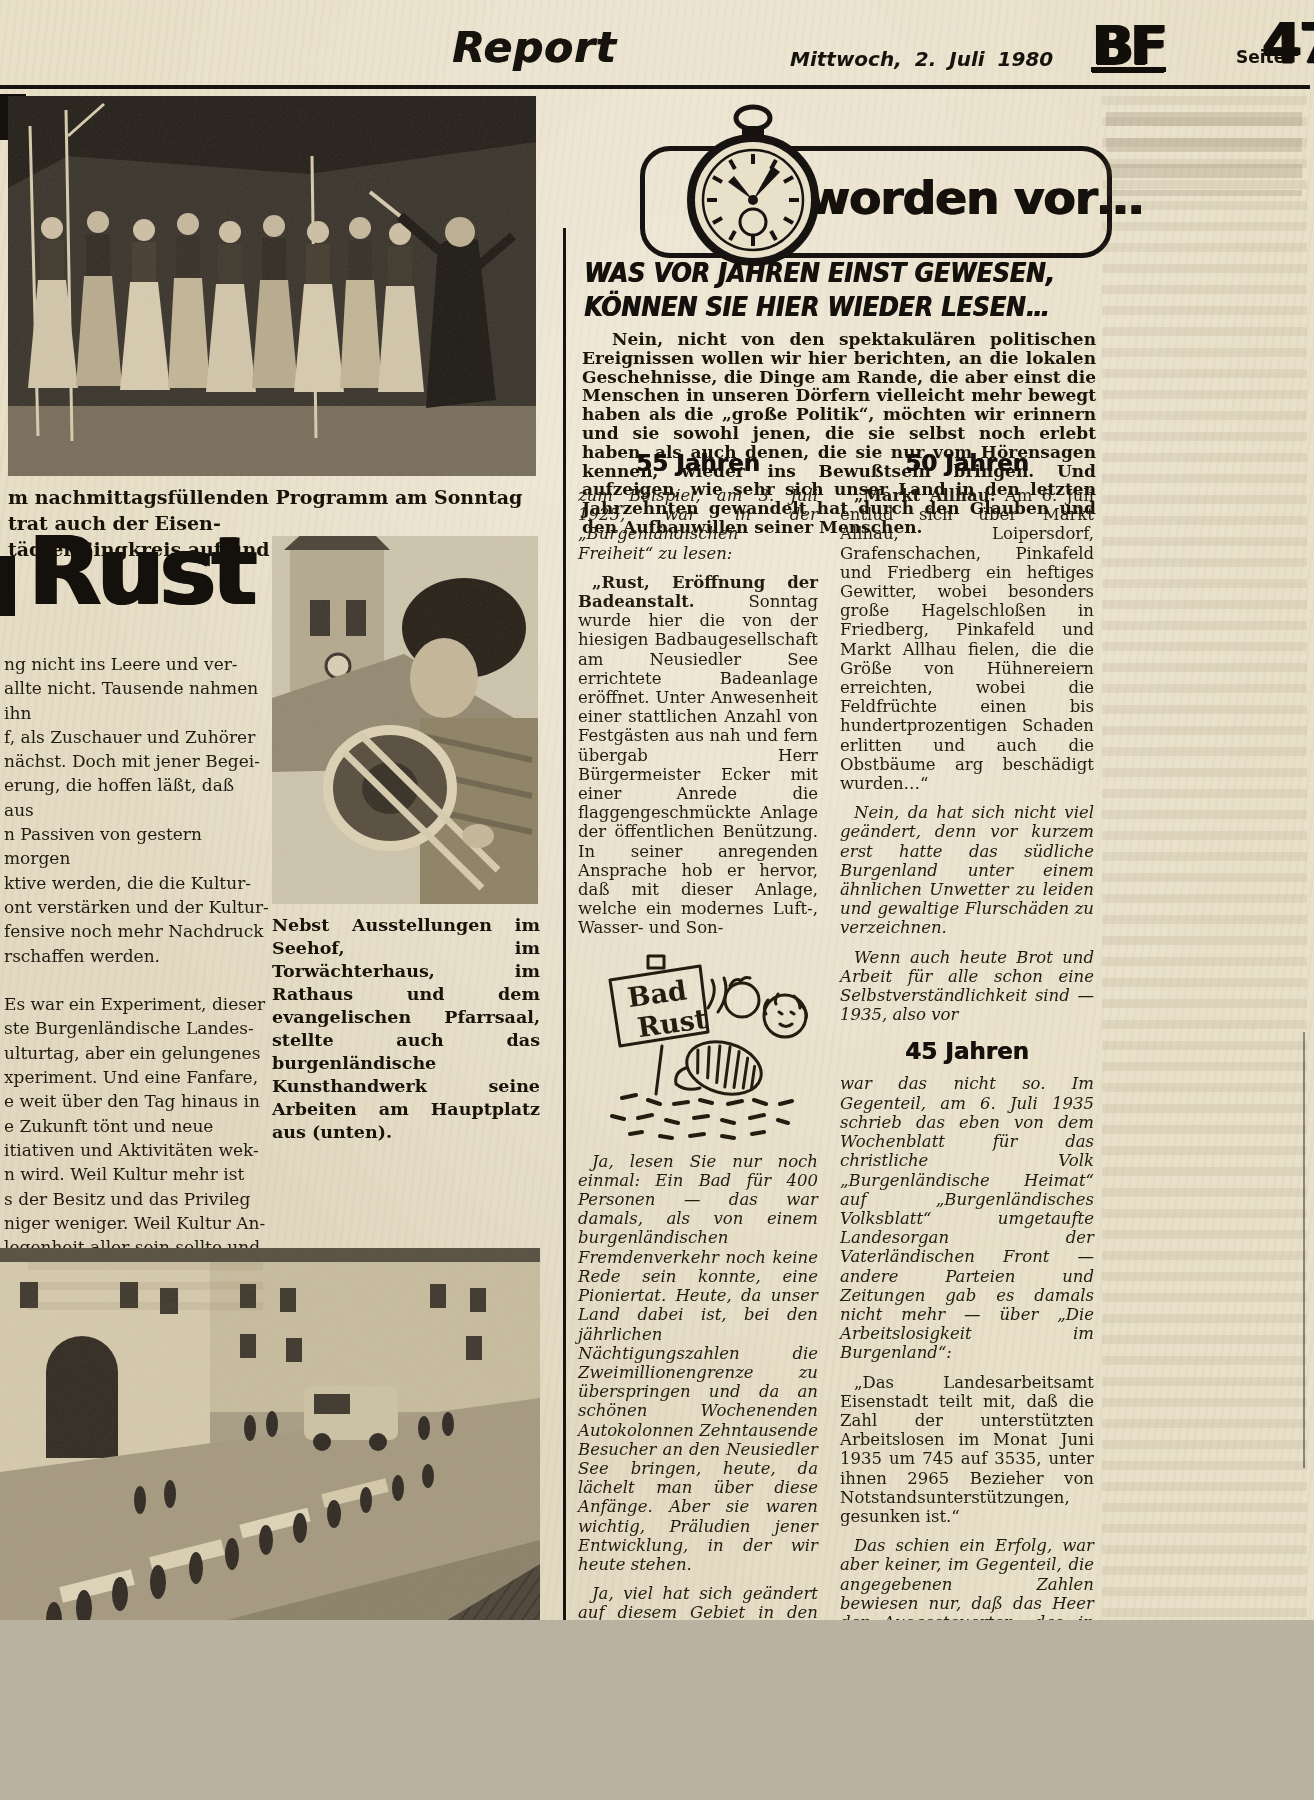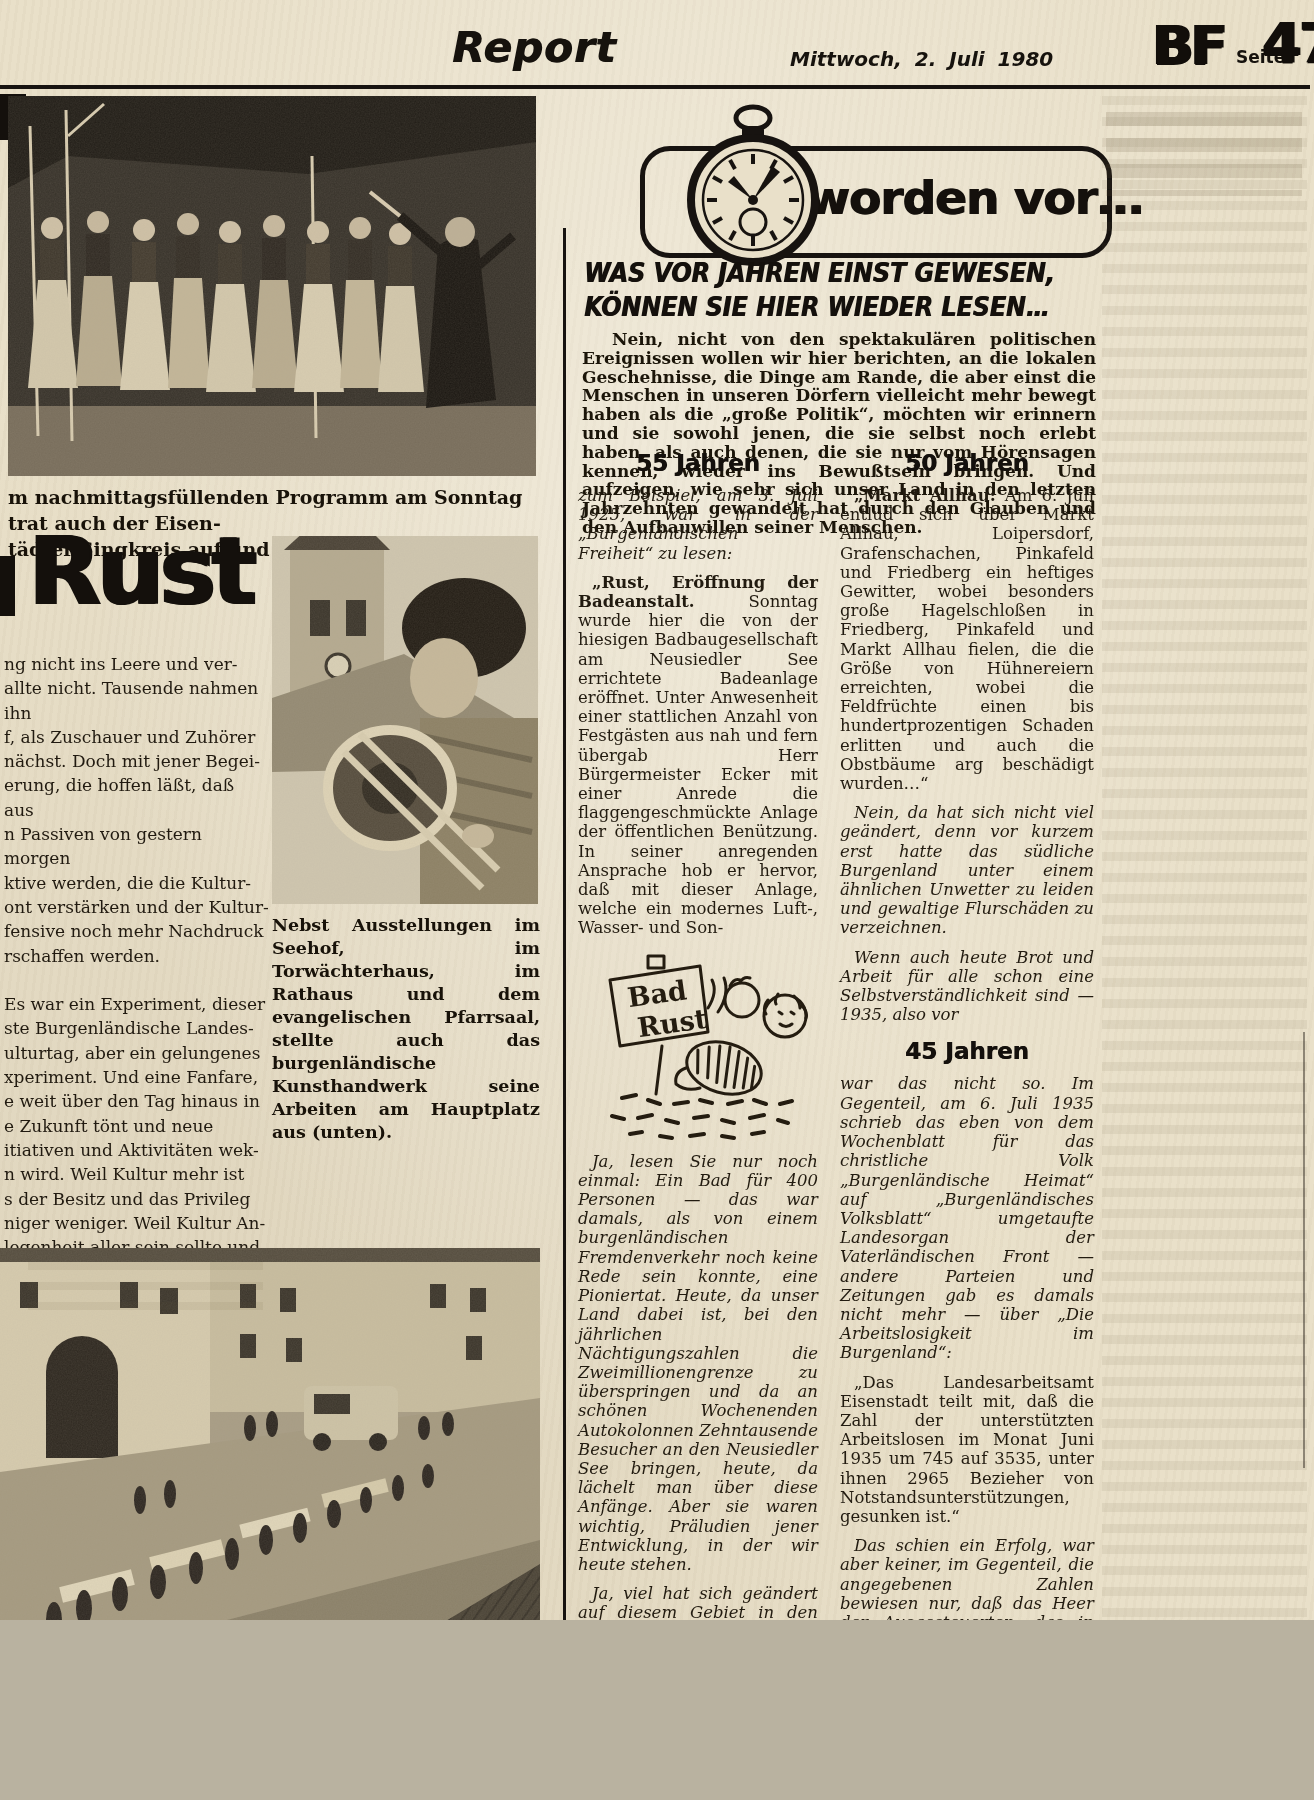--- a/index.html
+++ b/index.html
@@ -11,22 +11,22 @@
       radial-gradient(ellipse at 10% 95%, rgba(120,100,66,.10), rgba(0,0,0,0) 55%),
       repeating-linear-gradient(97deg, rgba(118,98,66,.035) 0 3px, rgba(0,0,0,0) 3px 8px);
     color:#1d1811;
     font-family:"DejaVu Serif","Liberation Serif",serif;
   }
   .abs{position:absolute;}
   
   .report{left:452px;top:26px;font:italic 700 42px/44px "DejaVu Sans","Liberation Sans",sans-serif;
     letter-spacing:1px;color:#16120d;text-shadow:1px 0 #16120d;}
   .dateline{left:790px;top:48px;font:italic 700 20px/22px "DejaVu Sans","Liberation Sans",sans-serif;color:#16120d;word-spacing:6px;}
-  .bf-logo{left:1152px;top:18px;font:700 54px/56px "DejaVu Sans","Liberation Sans",sans-serif;color:#120e0a;
-    letter-spacing:-3px;text-shadow:2px 0 #120e0a,-1px 0 #120e0a,0 1px #120e0a;}
+  .bf-logo{left:1092px;top:18px;font:700 54px/56px "DejaVu Sans","Liberation Sans",sans-serif;color:#120e0a;
+    letter-spacing:-3px;text-shadow:2px 0 #120e0a,-1px 0 #120e0a,0 1px #120e0a;text-decoration:underline;}
   .seite{left:1236px;top:48px;font:700 17px/18px "DejaVu Sans","Liberation Sans",sans-serif;color:#16120d;}
   .num47{left:1262px;top:14px;font:700 56px/58px "DejaVu Sans","Liberation Sans",sans-serif;color:#120e0a;
     letter-spacing:-2px;text-shadow:2px 0 #120e0a,-1px 0 #120e0a,0 1px #120e0a;}
   .headrule{left:0;top:85px;width:1310px;height:4px;background:#171310;}
   .corner-mark{left:0;top:94px;width:26px;height:46px;background:#14100c;}
   
   .photo{display:block;}
   .ph-top{left:8px;top:96px;}
   .ph-mid{left:272px;top:536px;}
   .ph-bot{left:0;top:1248px;}

